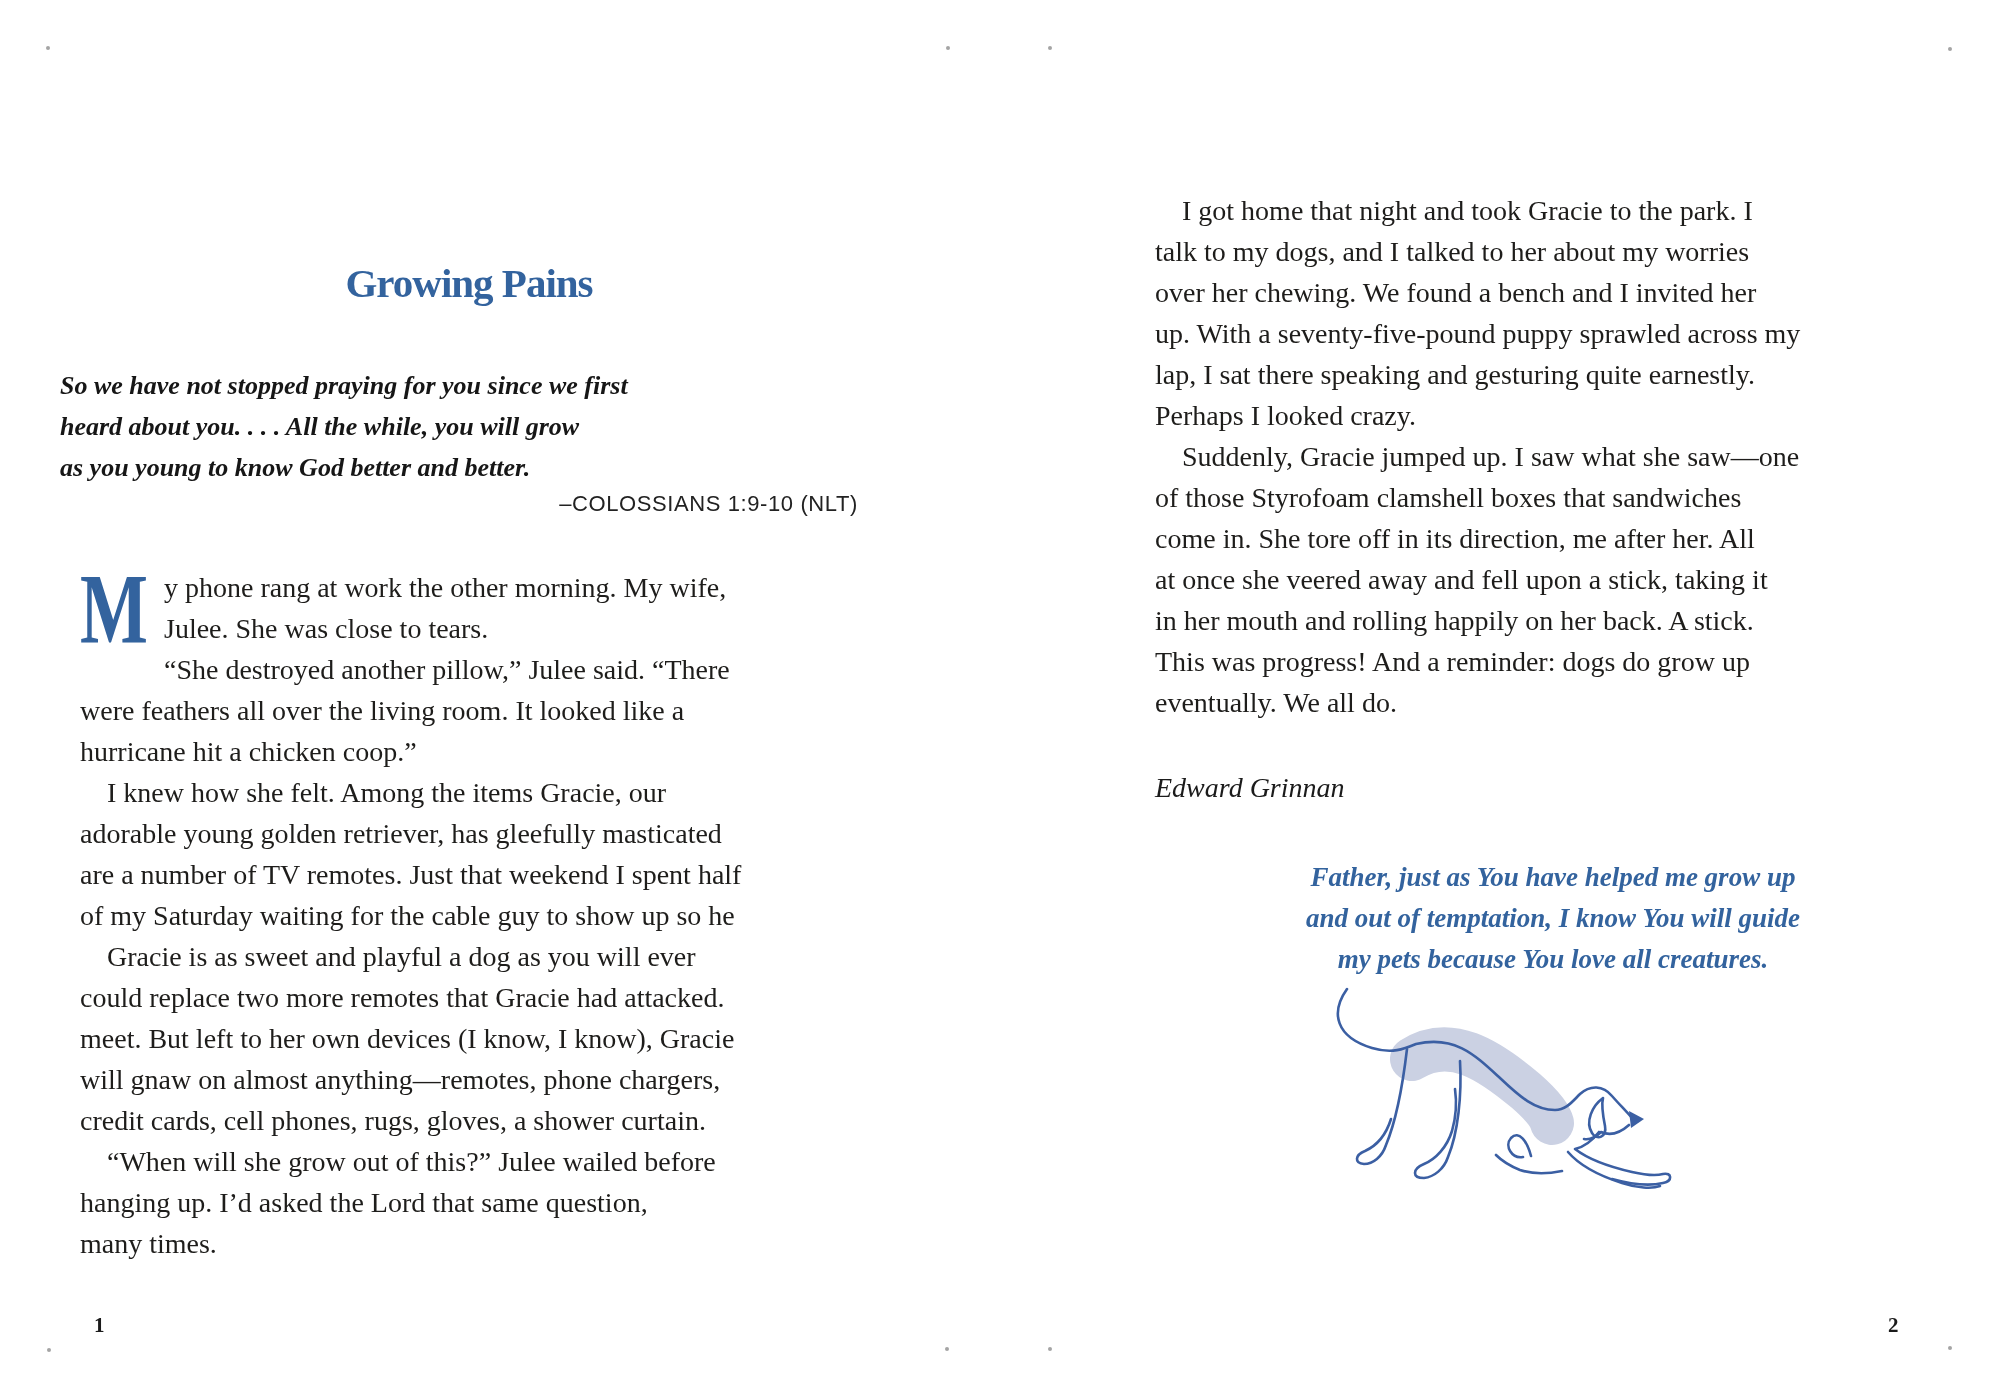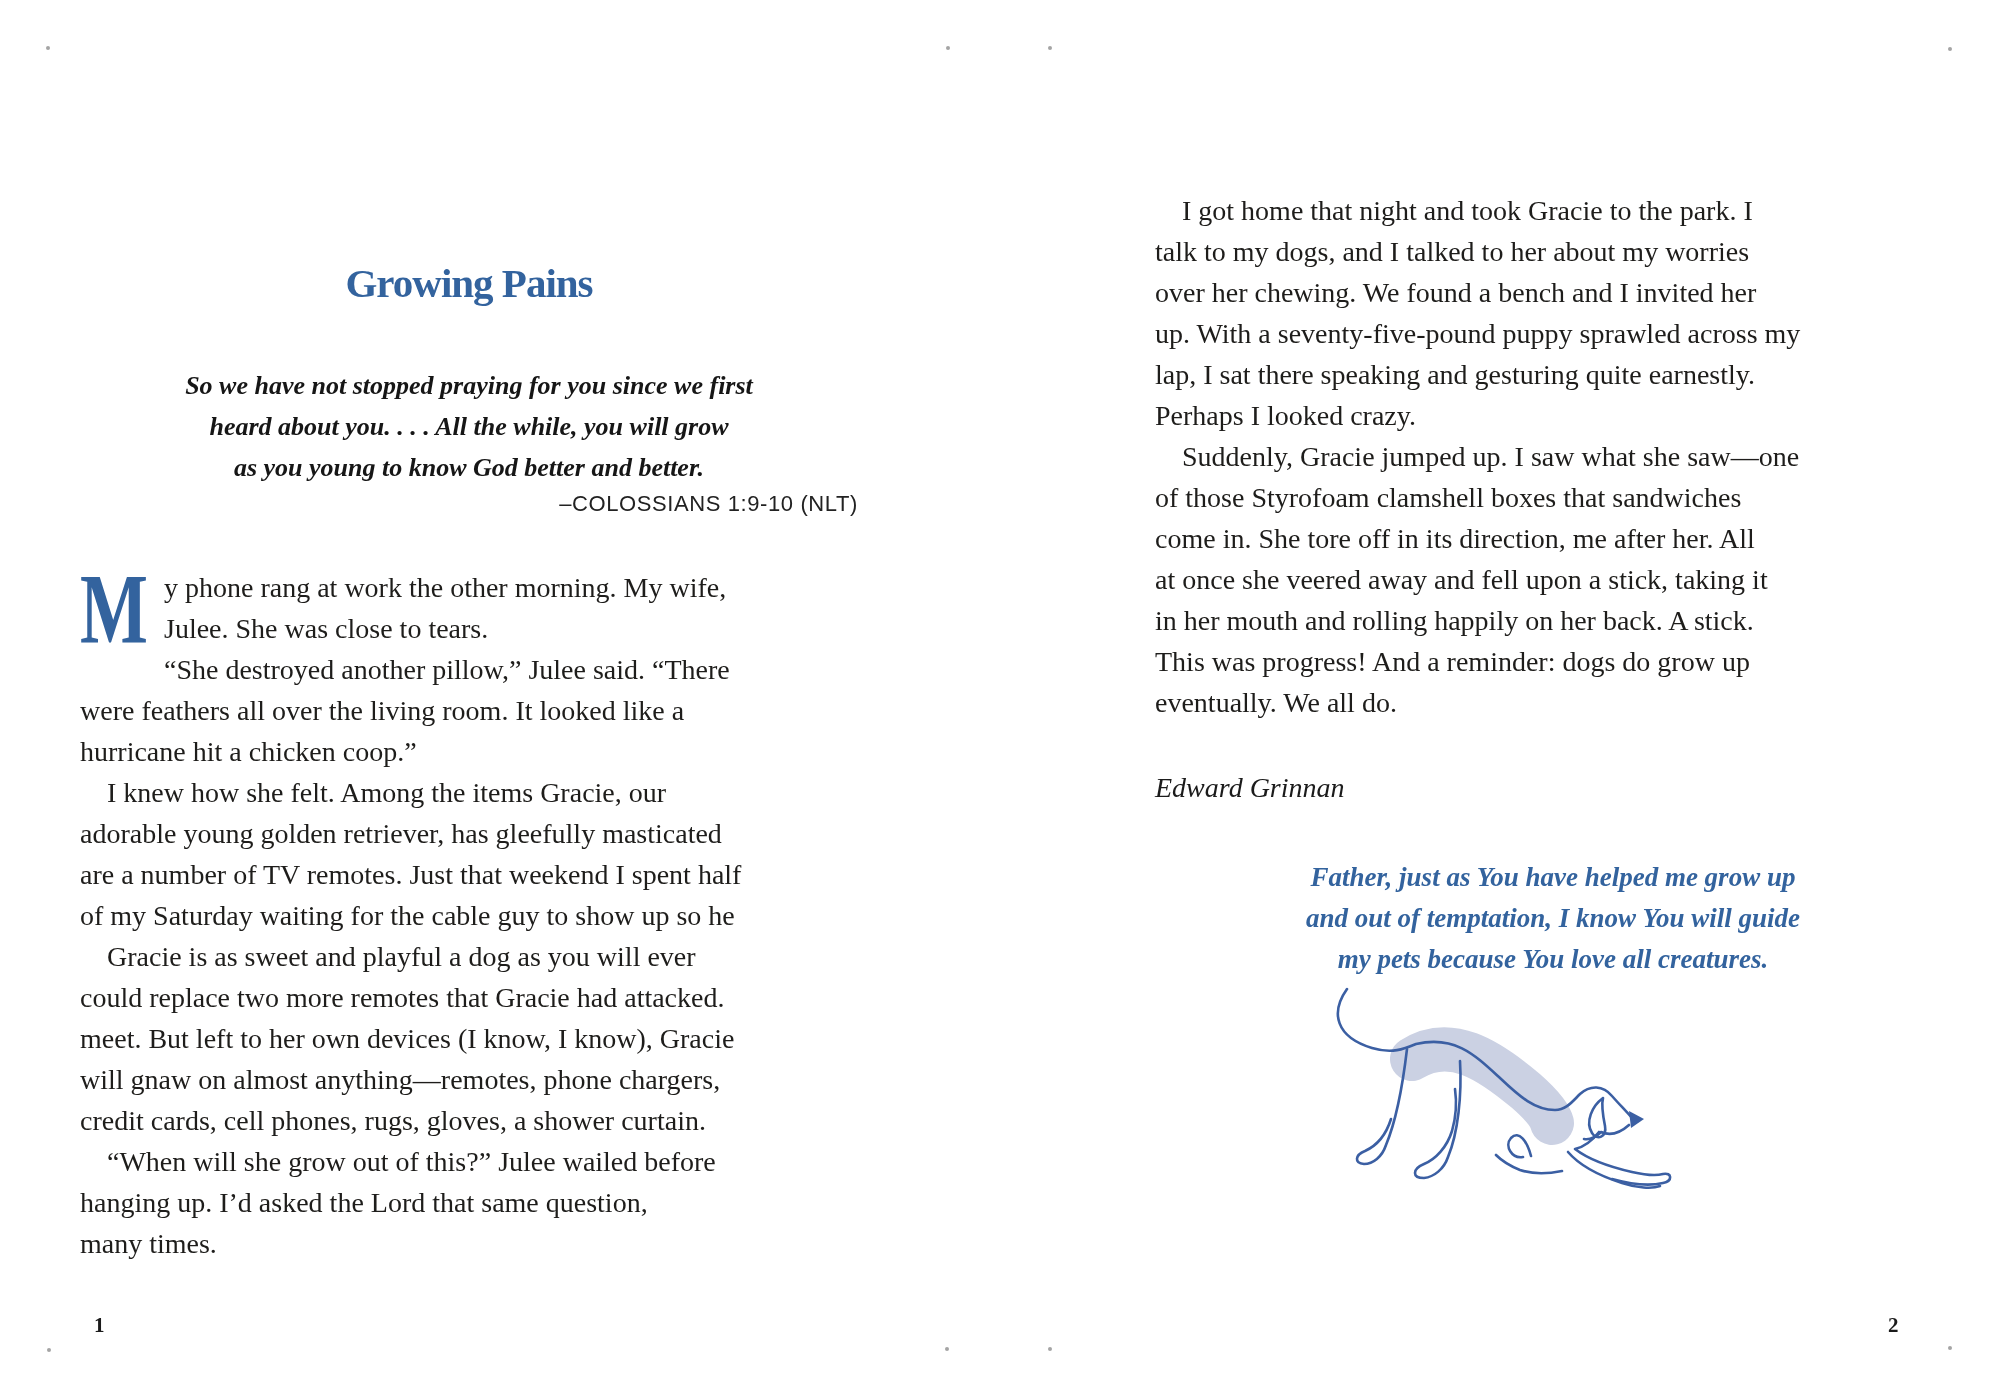--- a/index.html
+++ b/index.html
@@ -6,21 +6,21 @@
   .spread{position:relative;width:2000px;height:1400px;background:#ffffff;overflow:hidden;
           font-family:"Liberation Serif",serif;color:#1e1d1b;}
 
   
   .regdot{position:absolute;width:4px;height:4px;border-radius:50%;background:#8d8d8d;opacity:.8;}
 
   
   .page-left{position:absolute;left:80px;top:0;width:778px;height:1400px;}
   .chapter-title{position:absolute;left:0;top:250px;width:100%;text-align:center;
                  font-size:41px;line-height:66px;font-weight:700;letter-spacing:-1px;}
-  .epigraph{position:absolute;left:-20px;top:365px;width:818px;text-align:center;
+  .epigraph{position:absolute;left:-20px;top:365px;width:818px;text-align:left;
             font-size:26px;line-height:41px;font-weight:700;font-style:italic;color:#161616;}
   .epigraph-attrib{position:absolute;left:0;top:492px;width:100%;text-align:right;
                    font-family:"Liberation Sans",sans-serif;font-size:22px;line-height:24px;
                    letter-spacing:.6px;color:#222;}
   .body-left{position:absolute;left:0;top:567px;width:778px;font-size:28px;}
   .dropcap{float:left;width:70px;height:82px;margin:4px 14px 0 0;
            font:700 100px/76px "Liberation Serif",serif;
            transform:scaleX(.72);transform-origin:0 0;}
   .bline{height:41px;line-height:41px;white-space:nowrap;}
   .indent{padding-left:27px;}

